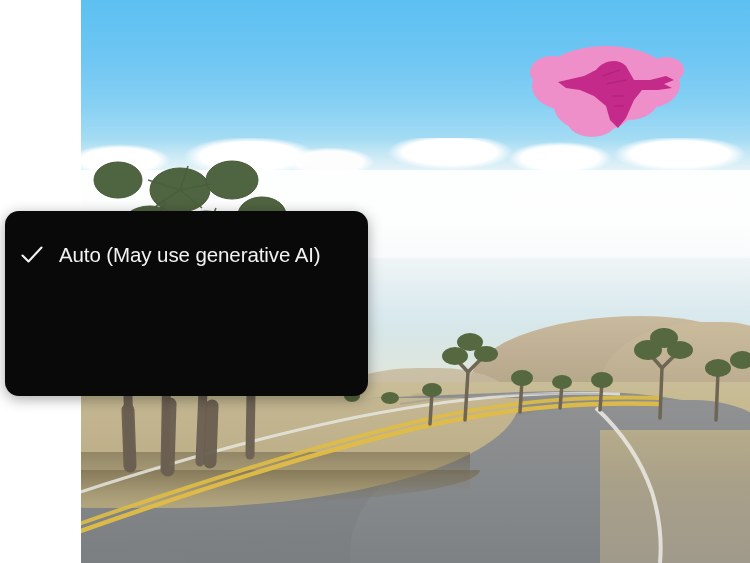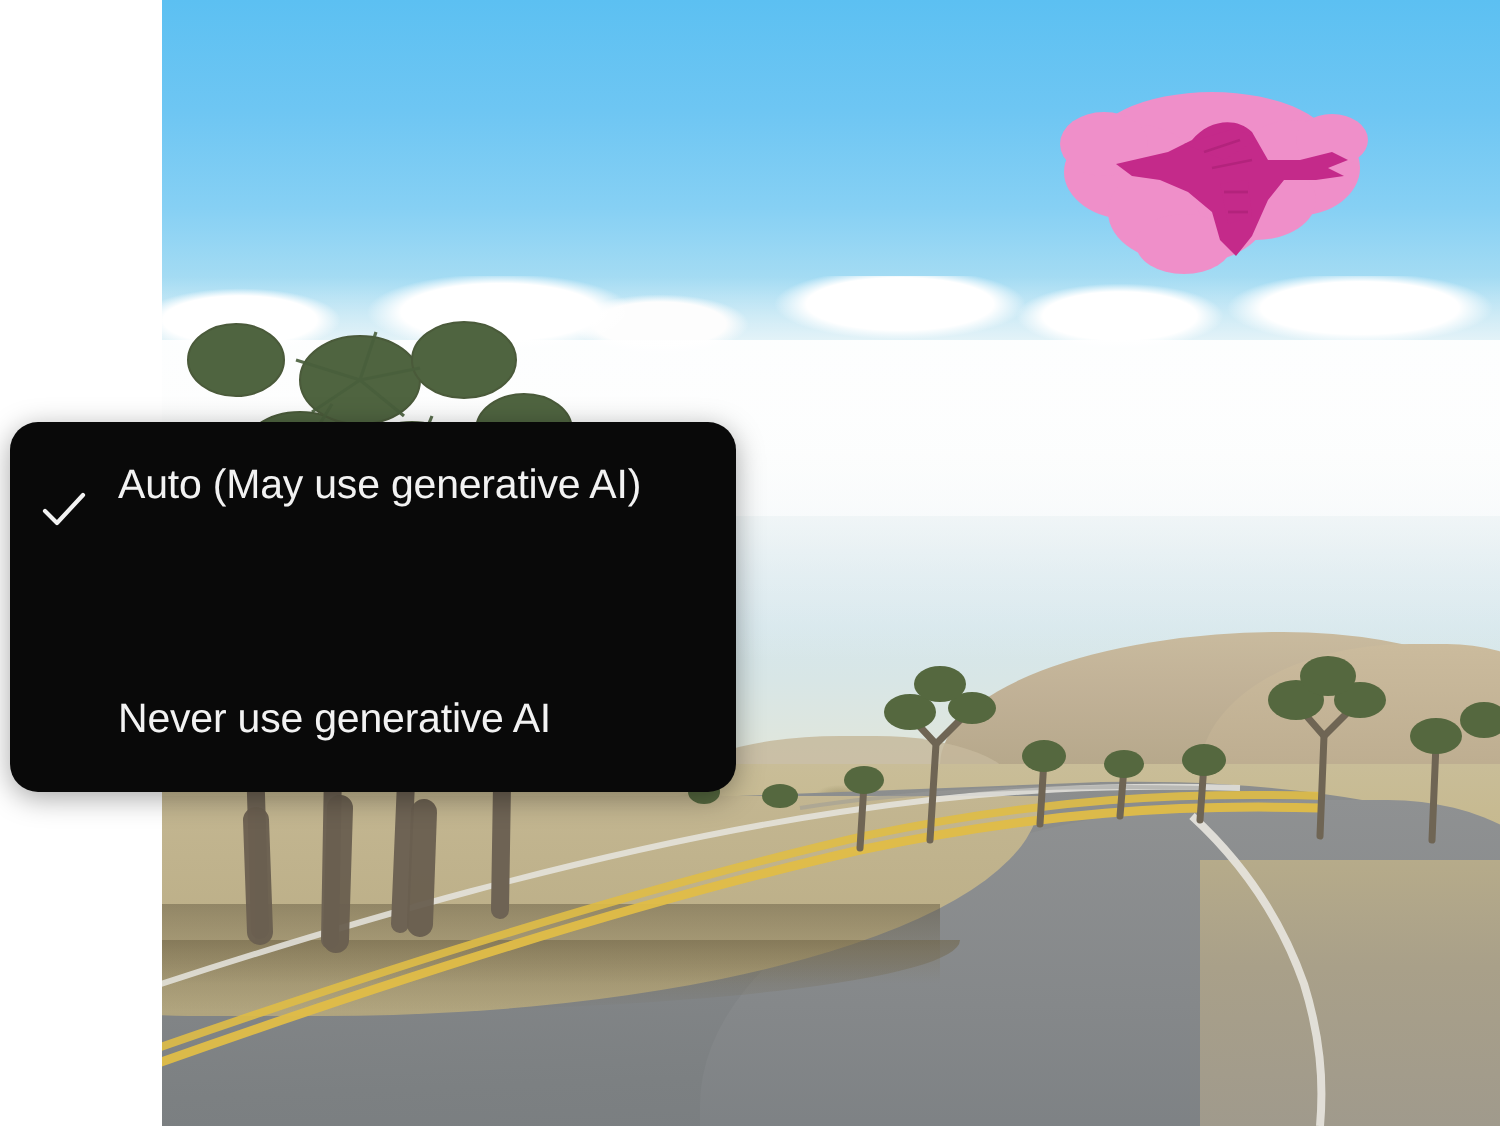--- a/index.html
+++ b/index.html
@@ -228,20 +228,21 @@
     z-index: 80;
     box-shadow: 0 3px 14px rgba(0,0,0,0.35);
     overflow: hidden;
   }
   .menu-item {
     position: absolute;
     left: 0;
     width: 315px;
     height: 44px;
     display: flex;
+    align-items: center;
     cursor: default;
   }
   .menu-item.i0 { top: 22px; }
   .menu-item.i1 { top: 79px; }
   .menu-item.i2 { top: 139px; }
 
   .check-slot {
     width: 54px;
     flex: 0 0 54px;
     display: flex;
@@ -425,20 +426,16 @@
     <div class="menu-item i0">
       <span class="check-slot">
         <svg width="22" height="18" viewBox="0 0 22 18" aria-hidden="true">
           <path d="M1.5 9.5 L7.5 15.5 L20.5 1.5" stroke="#f2f2f2" stroke-width="2.1" fill="none" stroke-linecap="round" stroke-linejoin="round"></path>
         </svg>
       </span>
       <span class="menu-label">Auto (May use generative AI)</span>
     </div>
 
 
-    <div class="menu-item i2">
-      <span class="check-slot"></span>
-      <span class="menu-label">Never use generative AI</span>
-    </div>
 
   </div>
 
 </div>
 
 </body></html>

